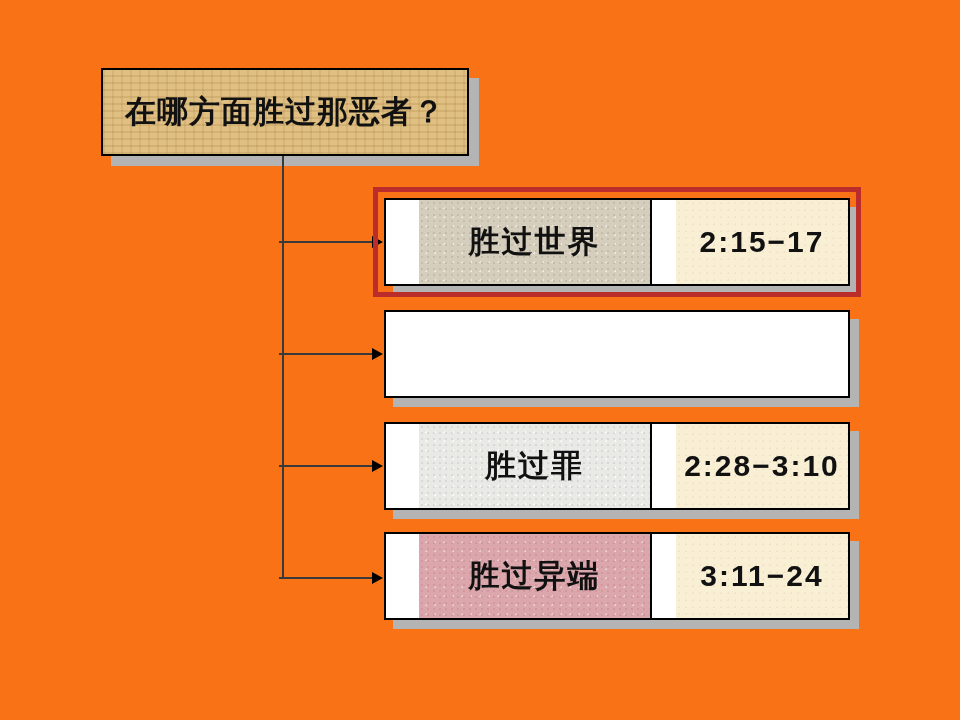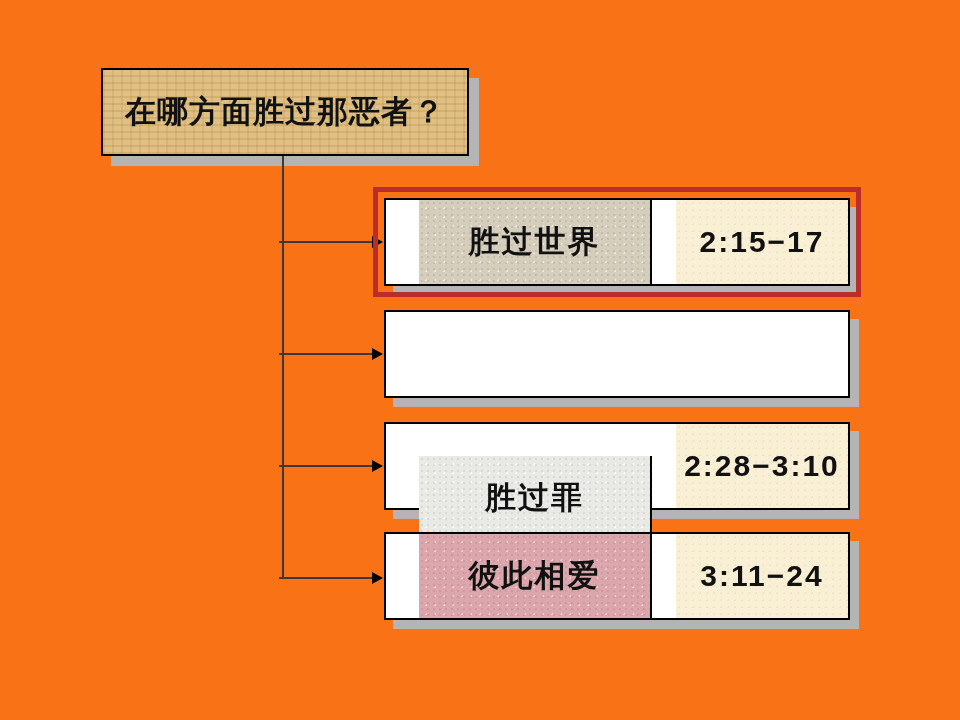--- a/index.html
+++ b/index.html
@@ -72,21 +72,21 @@
     background-image:
       radial-gradient(rgba(40,90,150,.12) 1px, rgba(255,255,255,0) 1px),
       radial-gradient(rgba(255,255,255,.6) 1px, rgba(255,255,255,0) 1px);
     background-size:6px 6px,9px 9px;background-position:0 0,3px 4px;
   }
   .t-gray{
     background-color:#e9e9e6;
     background-image:
       radial-gradient(rgba(70,70,70,.10) 1px, rgba(255,255,255,0) 1px),
       radial-gradient(rgba(255,255,255,.8) 1px, rgba(255,255,255,0) 1px);
-    background-size:6px 6px,9px 9px;background-position:0 0,3px 4px;margin-top:32px;
+    background-size:6px 6px,9px 9px;background-position:0 0,3px 4px;
   }
   .t-pink{
     background-color:#dba7ac;
     background-image:
       radial-gradient(rgba(140,40,55,.12) 1px, rgba(255,255,255,0) 1px),
       radial-gradient(rgba(255,255,255,.45) 1px, rgba(255,255,255,0) 1px);
     background-size:6px 6px,9px 9px;background-position:0 0,3px 4px;
   }
 
   
@@ -142,21 +142,21 @@
       </div>
       <div class="cell ref">
         <span>2:28−3:10</span>
       </div>
     </div>
   </div>
 
   <div class="row-wrap r4">
     <div class="row">
       <div class="cell label t-pink">
-        <span>彼此相爱</span>
+        <span>胜过异端</span>
       </div>
       <div class="cell ref">
         <span>3:11−24</span>
       </div>
     </div>
   </div>
 
 </div>
 
 </body></html>

